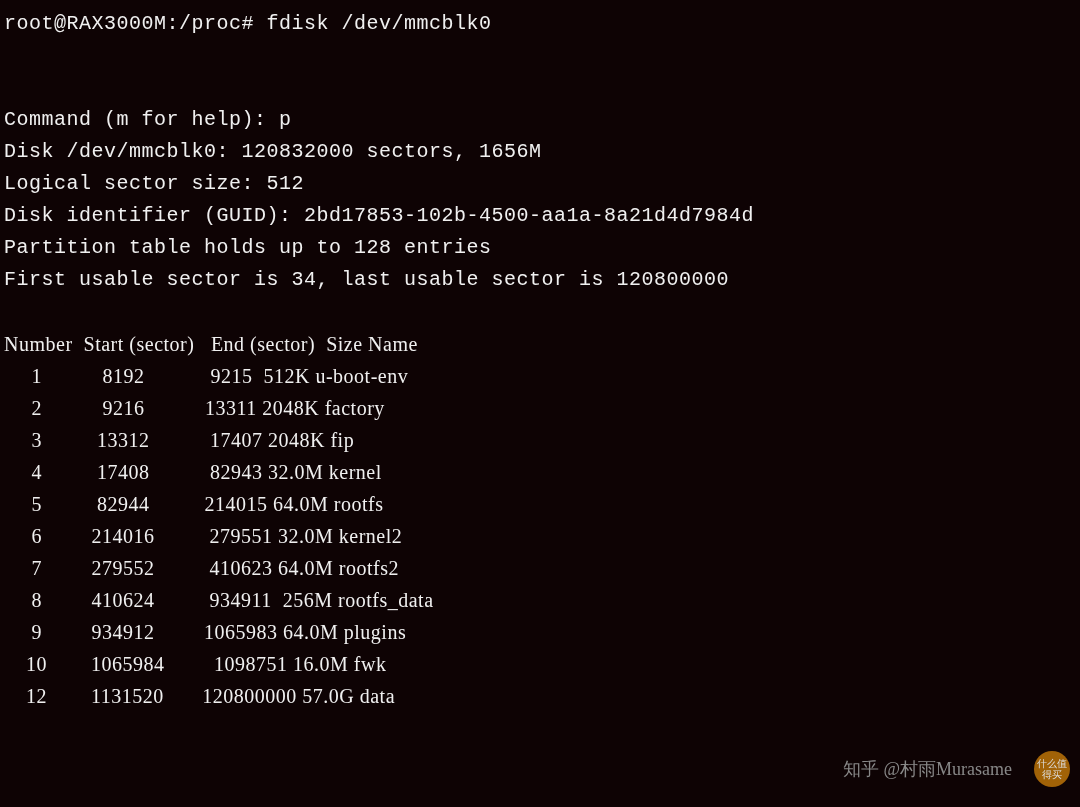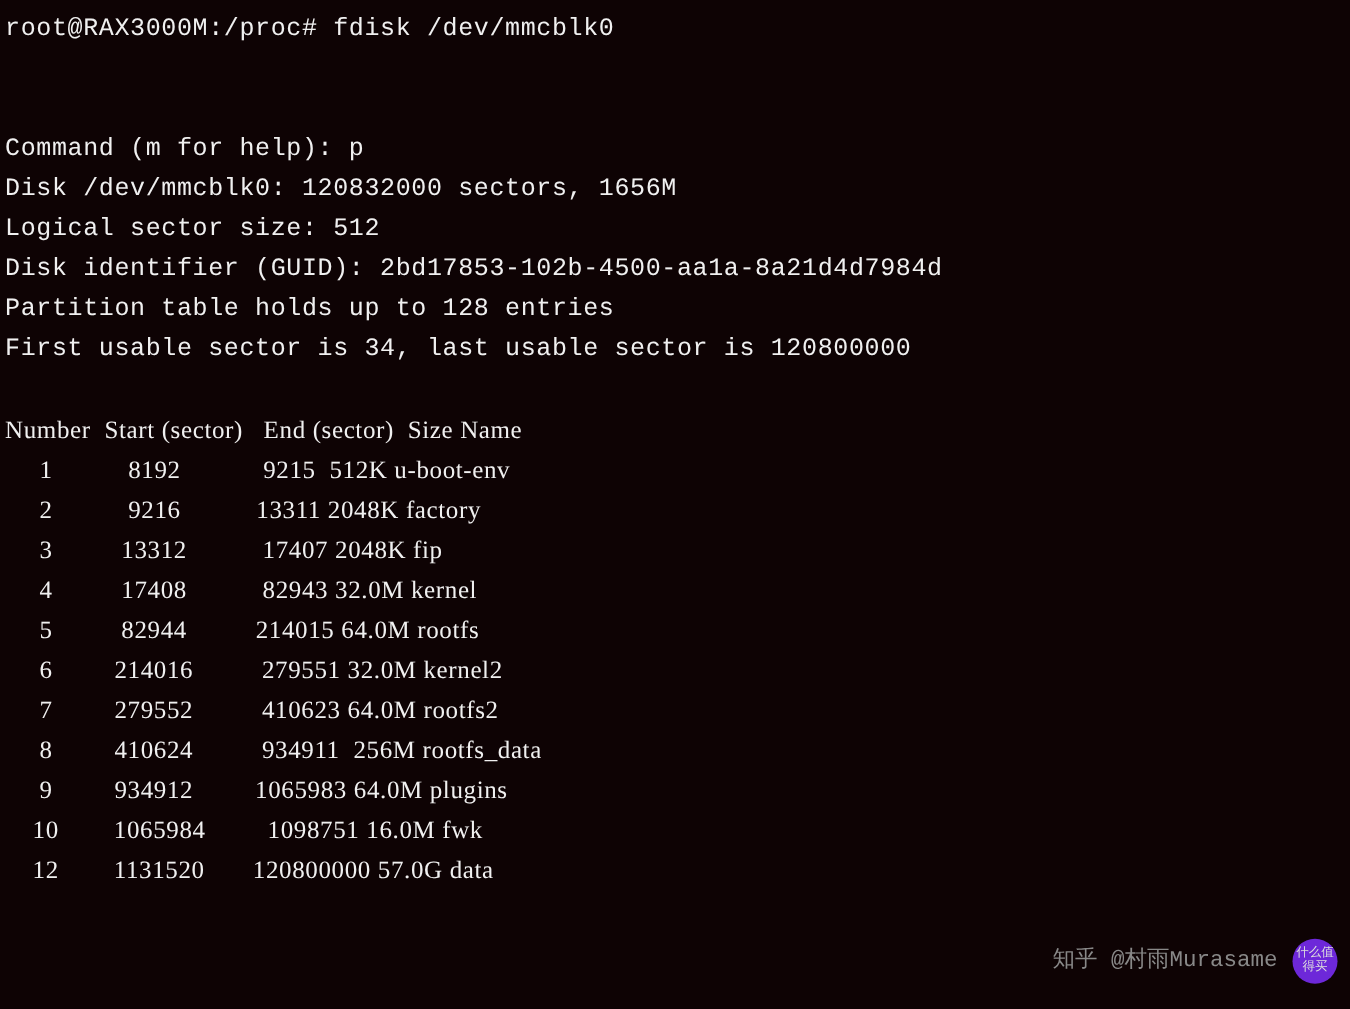--- a/index.html
+++ b/index.html
@@ -32,31 +32,31 @@
     .partition-row {
       white-space: pre;
       letter-spacing: 0.5px;
       font-family: Liberation Serif, serif;
     }
     .watermark {
       position: absolute;
       bottom: 20px;
       right: 10px;
       color: #888;
-      font-family: Liberation Mono, monospace;
+      font-family: Liberation Serif, serif;
       font-size: 18px;
       display: flex;
       align-items: center;
-      gap: 12px;
+      gap: 22px;
     }
     .watermark-badge {
       width: 36px;
       height: 36px;
       border-radius: 50%;
-      background: #6d28d9;
+      background: #a16207;
       display: flex;
       align-items: center;
       justify-content: center;
       font-size: 10px;
       color: #ddd;
       line-height: 1.1;
       text-align: center;
     }
   </style>
 </head>

